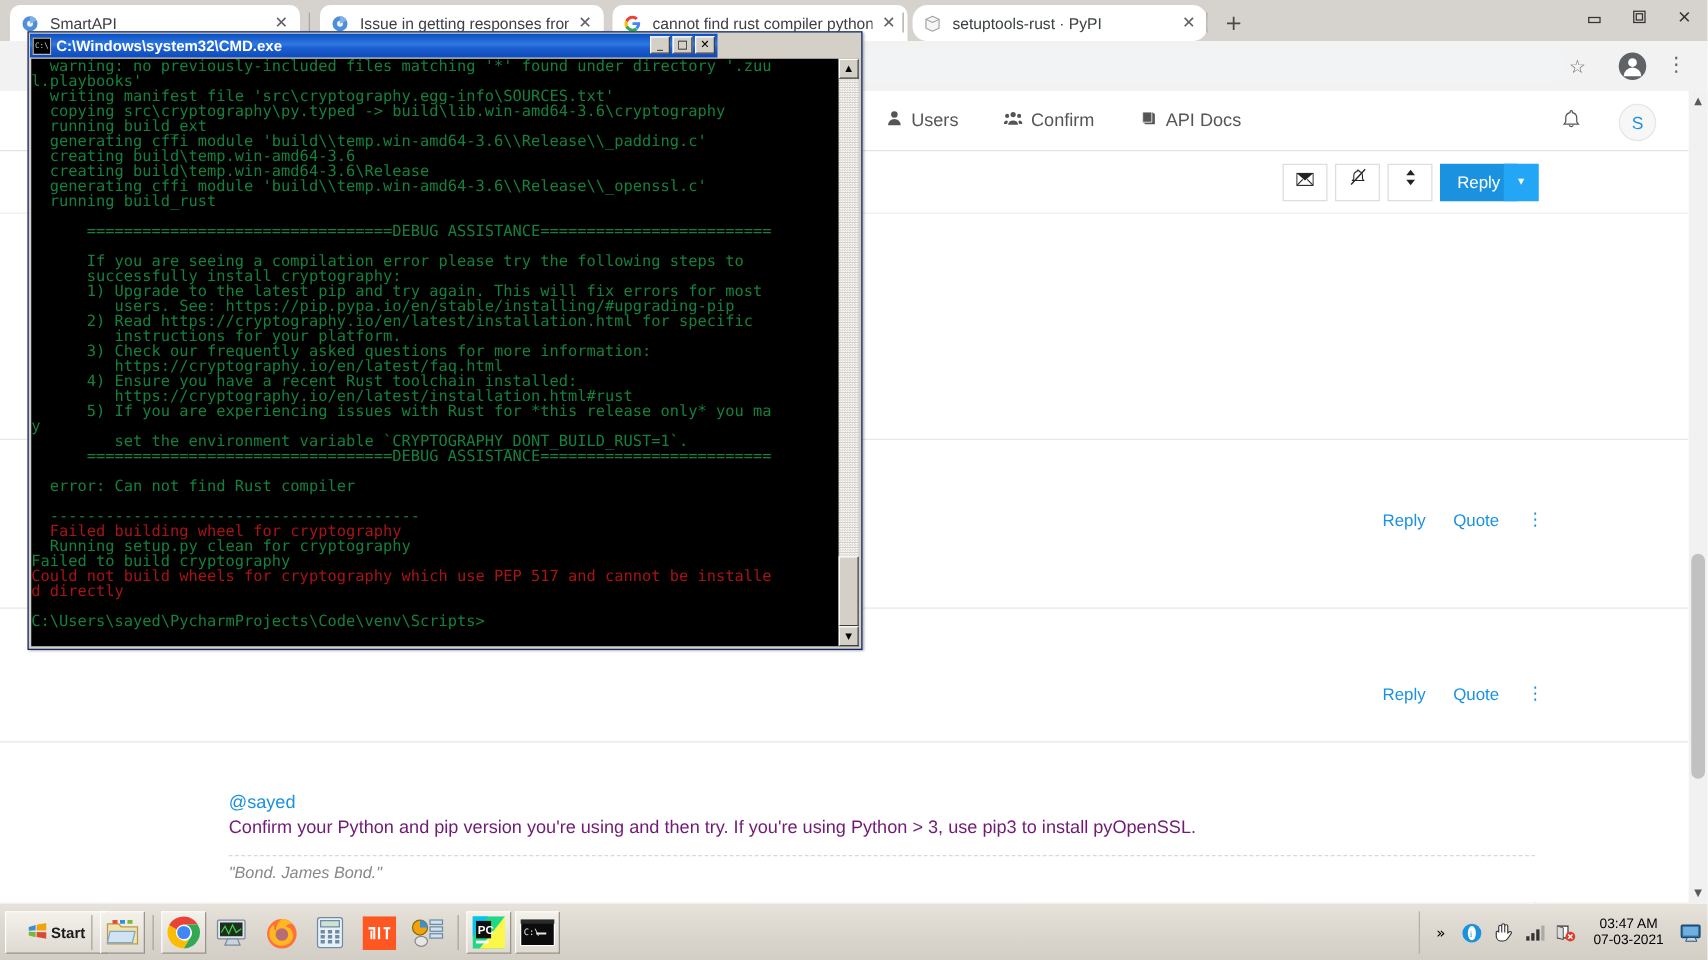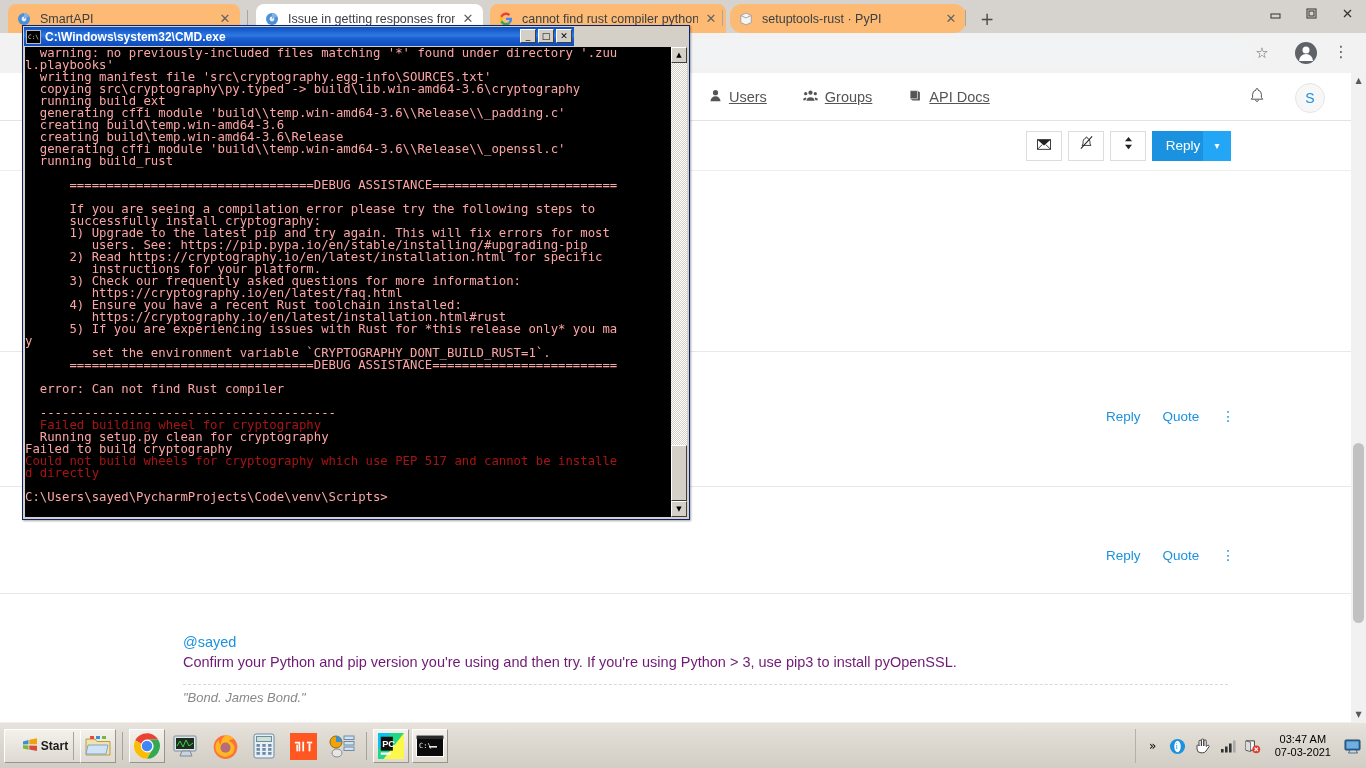--- a/index.html
+++ b/index.html
@@ -20,21 +20,21 @@
     background: #d6d2cd;
   }
   .tab {
     position: absolute; top: 4px; height: 29px;
     border-radius: 8px 8px 0 0;
     display: flex; align-items: center;
     padding: 0 8px;
     font-size: 12.5px; color: #3c4043;
     overflow: hidden;
   }
-  .tab.inactive { background: #fdba74; }
+  .tab.inactive { background: #ffffff; }
   .tab.active { background: #ffffff; }
   .tab .favicon {
     width: 16px; height: 16px; flex: 0 0 16px; margin-right: 8px;
     display: flex; align-items: center; justify-content: center;
     font-size: 12px; line-height: 1;
   }
   .tab .tabtitle {
     flex: 1 1 auto; white-space: nowrap; overflow: hidden;
     text-overflow: clip; margin-right: 6px;
   }
@@ -98,21 +98,20 @@
   }
   #forumnav {
     position: absolute; left: 0; top: 0; width: 1351px; height: 48px;
     border-bottom: 1px solid #e3e3e3;
     display: flex; align-items: center;
   }
   .navitem {
     display: flex; align-items: center; gap: 7px;
     font-size: 14.5px; color: #555; margin-right: 36px;
     white-space: nowrap;
-    text-decoration: underline;
   }
   .navitem .nicon { font-size: 13px; color: #444; font-family: "DejaVu Sans", sans-serif; }
   #navleftpad { width: 660px; flex: 0 0 660px; }
   #bell {
     position: absolute; right: 86px; top: 14px; font-size: 16px; color: #555;
     font-family: "DejaVu Sans", sans-serif;
   }
   #useravatar {
     position: absolute; right: 26px; top: 10px; width: 30px; height: 30px;
     border-radius: 50%; background: #f7f7f7; border: 1px solid #e6e6e6;
@@ -248,21 +247,21 @@
     position: absolute; left: 0; top: 0; width: 648px;
     color: #c0c0c0;
     font-family: "DejaVu Sans Mono", monospace;
     font-size: 12.3px;
     line-height: 12px;
     white-space: pre;
     letter-spacing: 0px;
   }
   #cmdtext .line { height: 12px; }
   #cmdtext .red { color: #a81414; }
-  #cmdtext .white { color: #fca5a5; }
+  #cmdtext .white { color: #15803d; }
 
   #cmdscroll {
     position: absolute; right: 2px; top: 21px; width: 16px; height: 470px;
     background: #d4d0c8;
   }
   #cmdscroll .track {
     position: absolute; left: 0; top: 16px; width: 16px; bottom: 16px;
     background: repeating-conic-gradient(#ffffff 0% 25%, #d4d0c8 0% 50%) 50%/2px 2px;
   }
   #cmdscroll .sbtn {
@@ -429,21 +428,21 @@
         <span class="nicon">
           <svg width="15" height="13" viewBox="0 0 20 16">
               <circle cx="10" cy="4.2" r="2.8" fill="#555"></circle>
               <circle cx="3.6" cy="5.6" r="2.2" fill="#555"></circle>
               <circle cx="16.4" cy="5.6" r="2.2" fill="#555"></circle>
               <path d="M4.5 15a5.6 5.6 0 0 1 11 0z" fill="#555"></path>
               <path d="M0 14.2a3.8 3.8 0 0 1 3.5-3.6l1 1.2-1.2 2.4z" fill="#555"></path>
               <path d="M20 14.2a3.8 3.8 0 0 0-3.5-3.6l-1 1.2 1.2 2.4z" fill="#555"></path>
             </svg>
         </span>
-        <span>Groups</span>
+        <span>Confirm</span>
       </div>
       <div class="navitem">
         <span class="nicon">
           <svg width="14" height="13" viewBox="0 0 16 16">
               <path d="M2 2h9l3 2v10H5L2 12z" fill="#555"></path>
               <path d="M2 2h9v10H2z" fill="#555" stroke="#fff" stroke-width=".8"></path>
             </svg>
         </span>
         <span>API Docs</span>
       </div>

